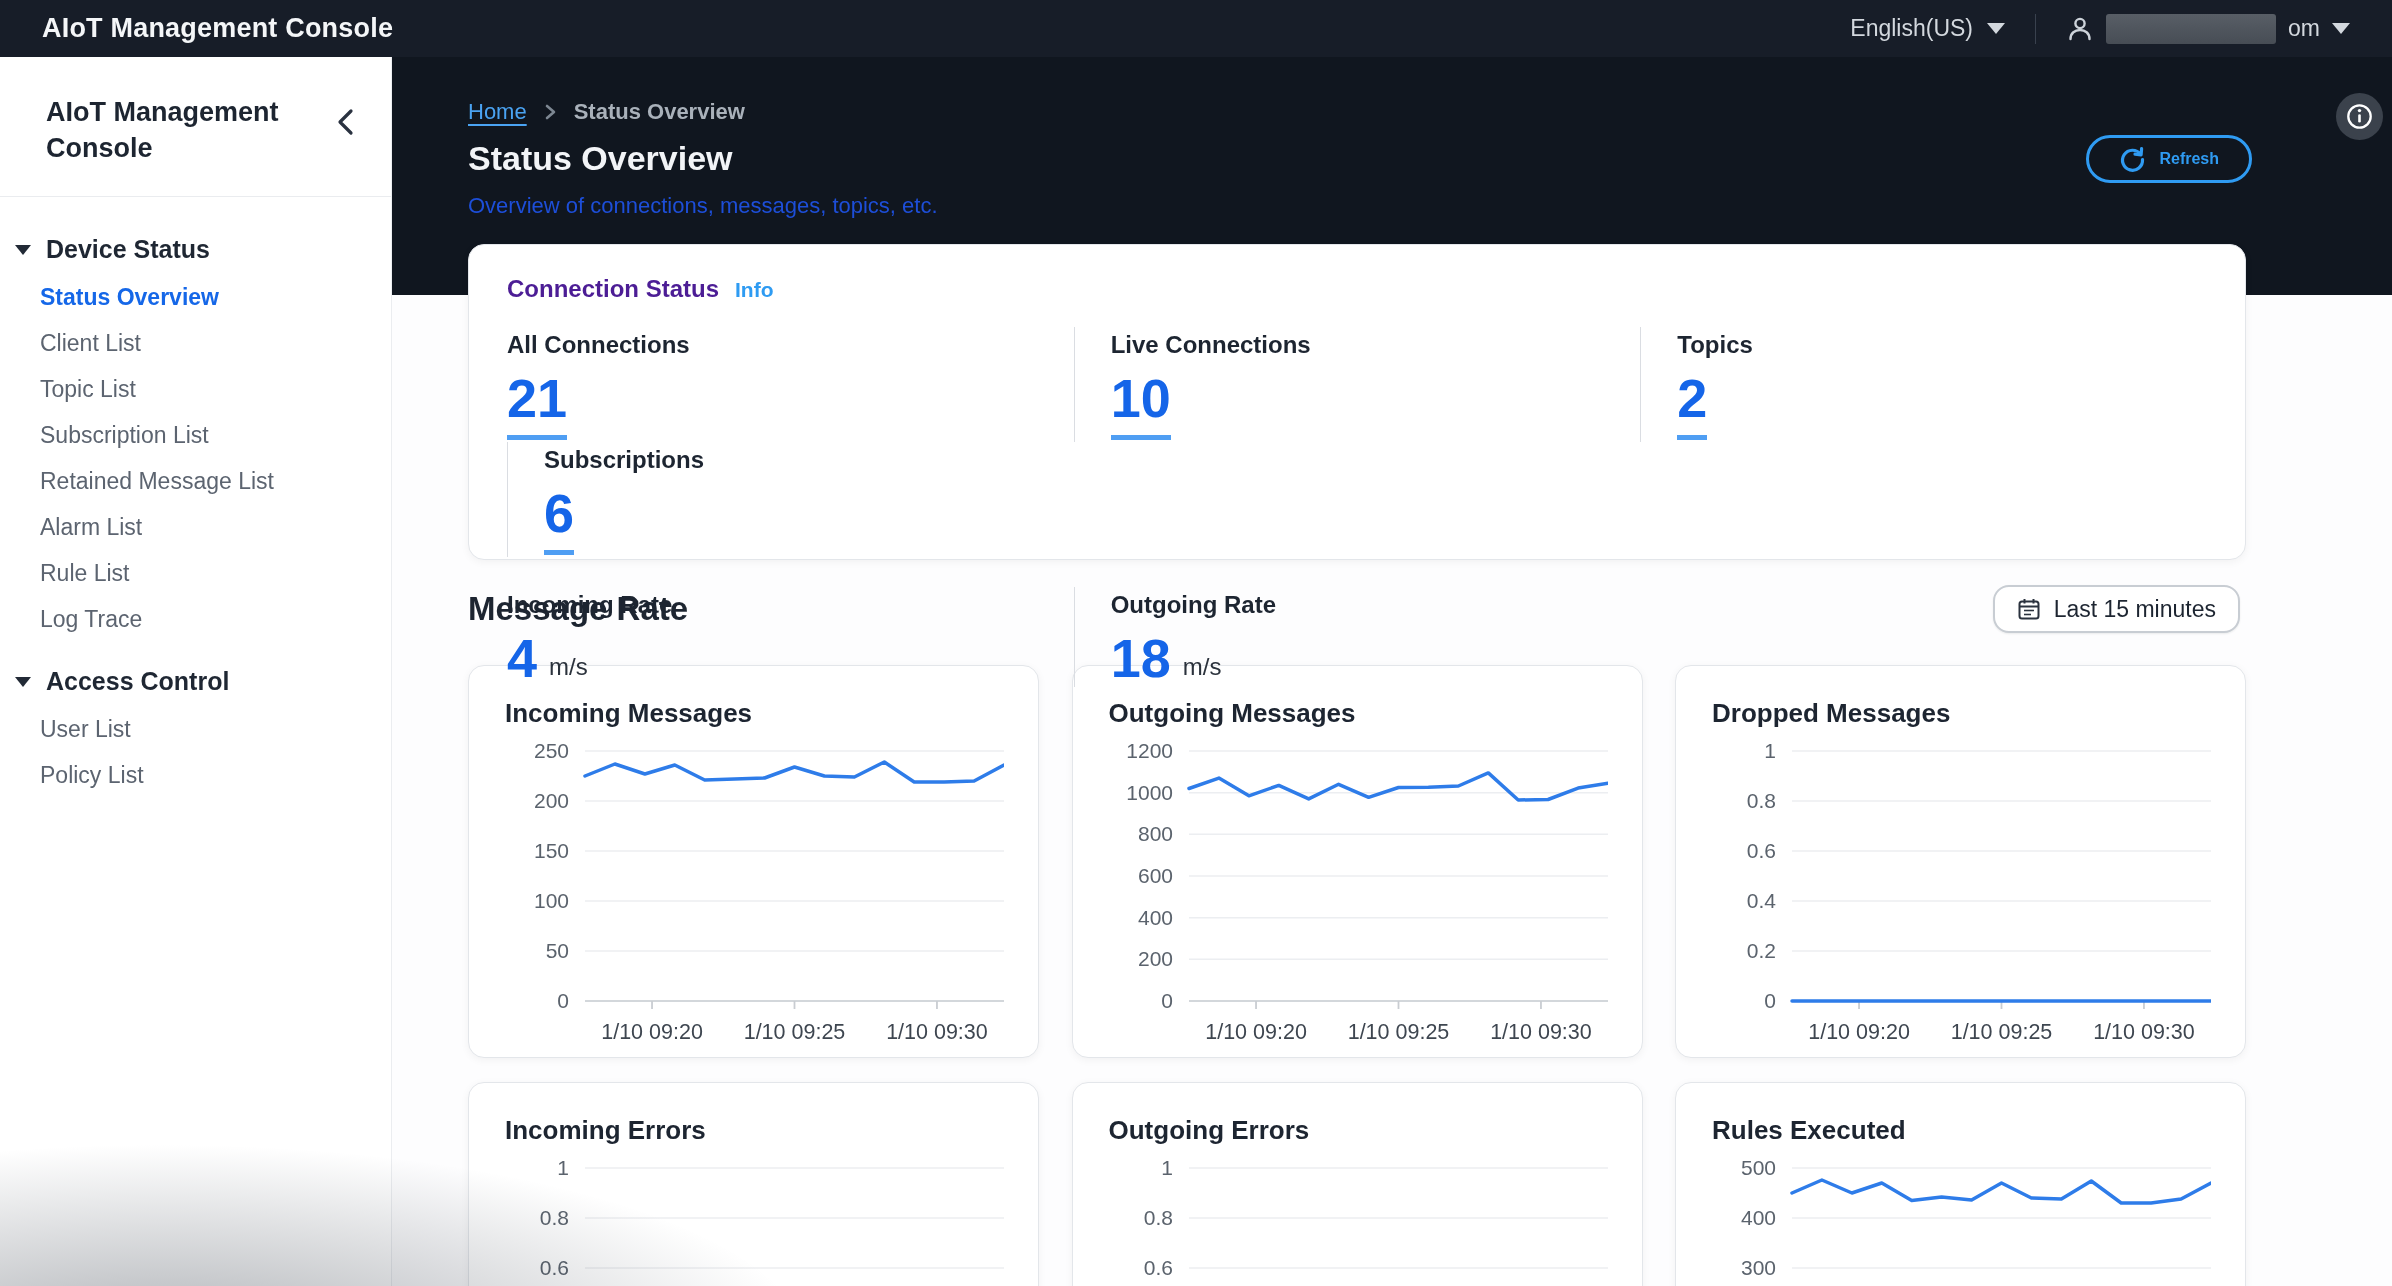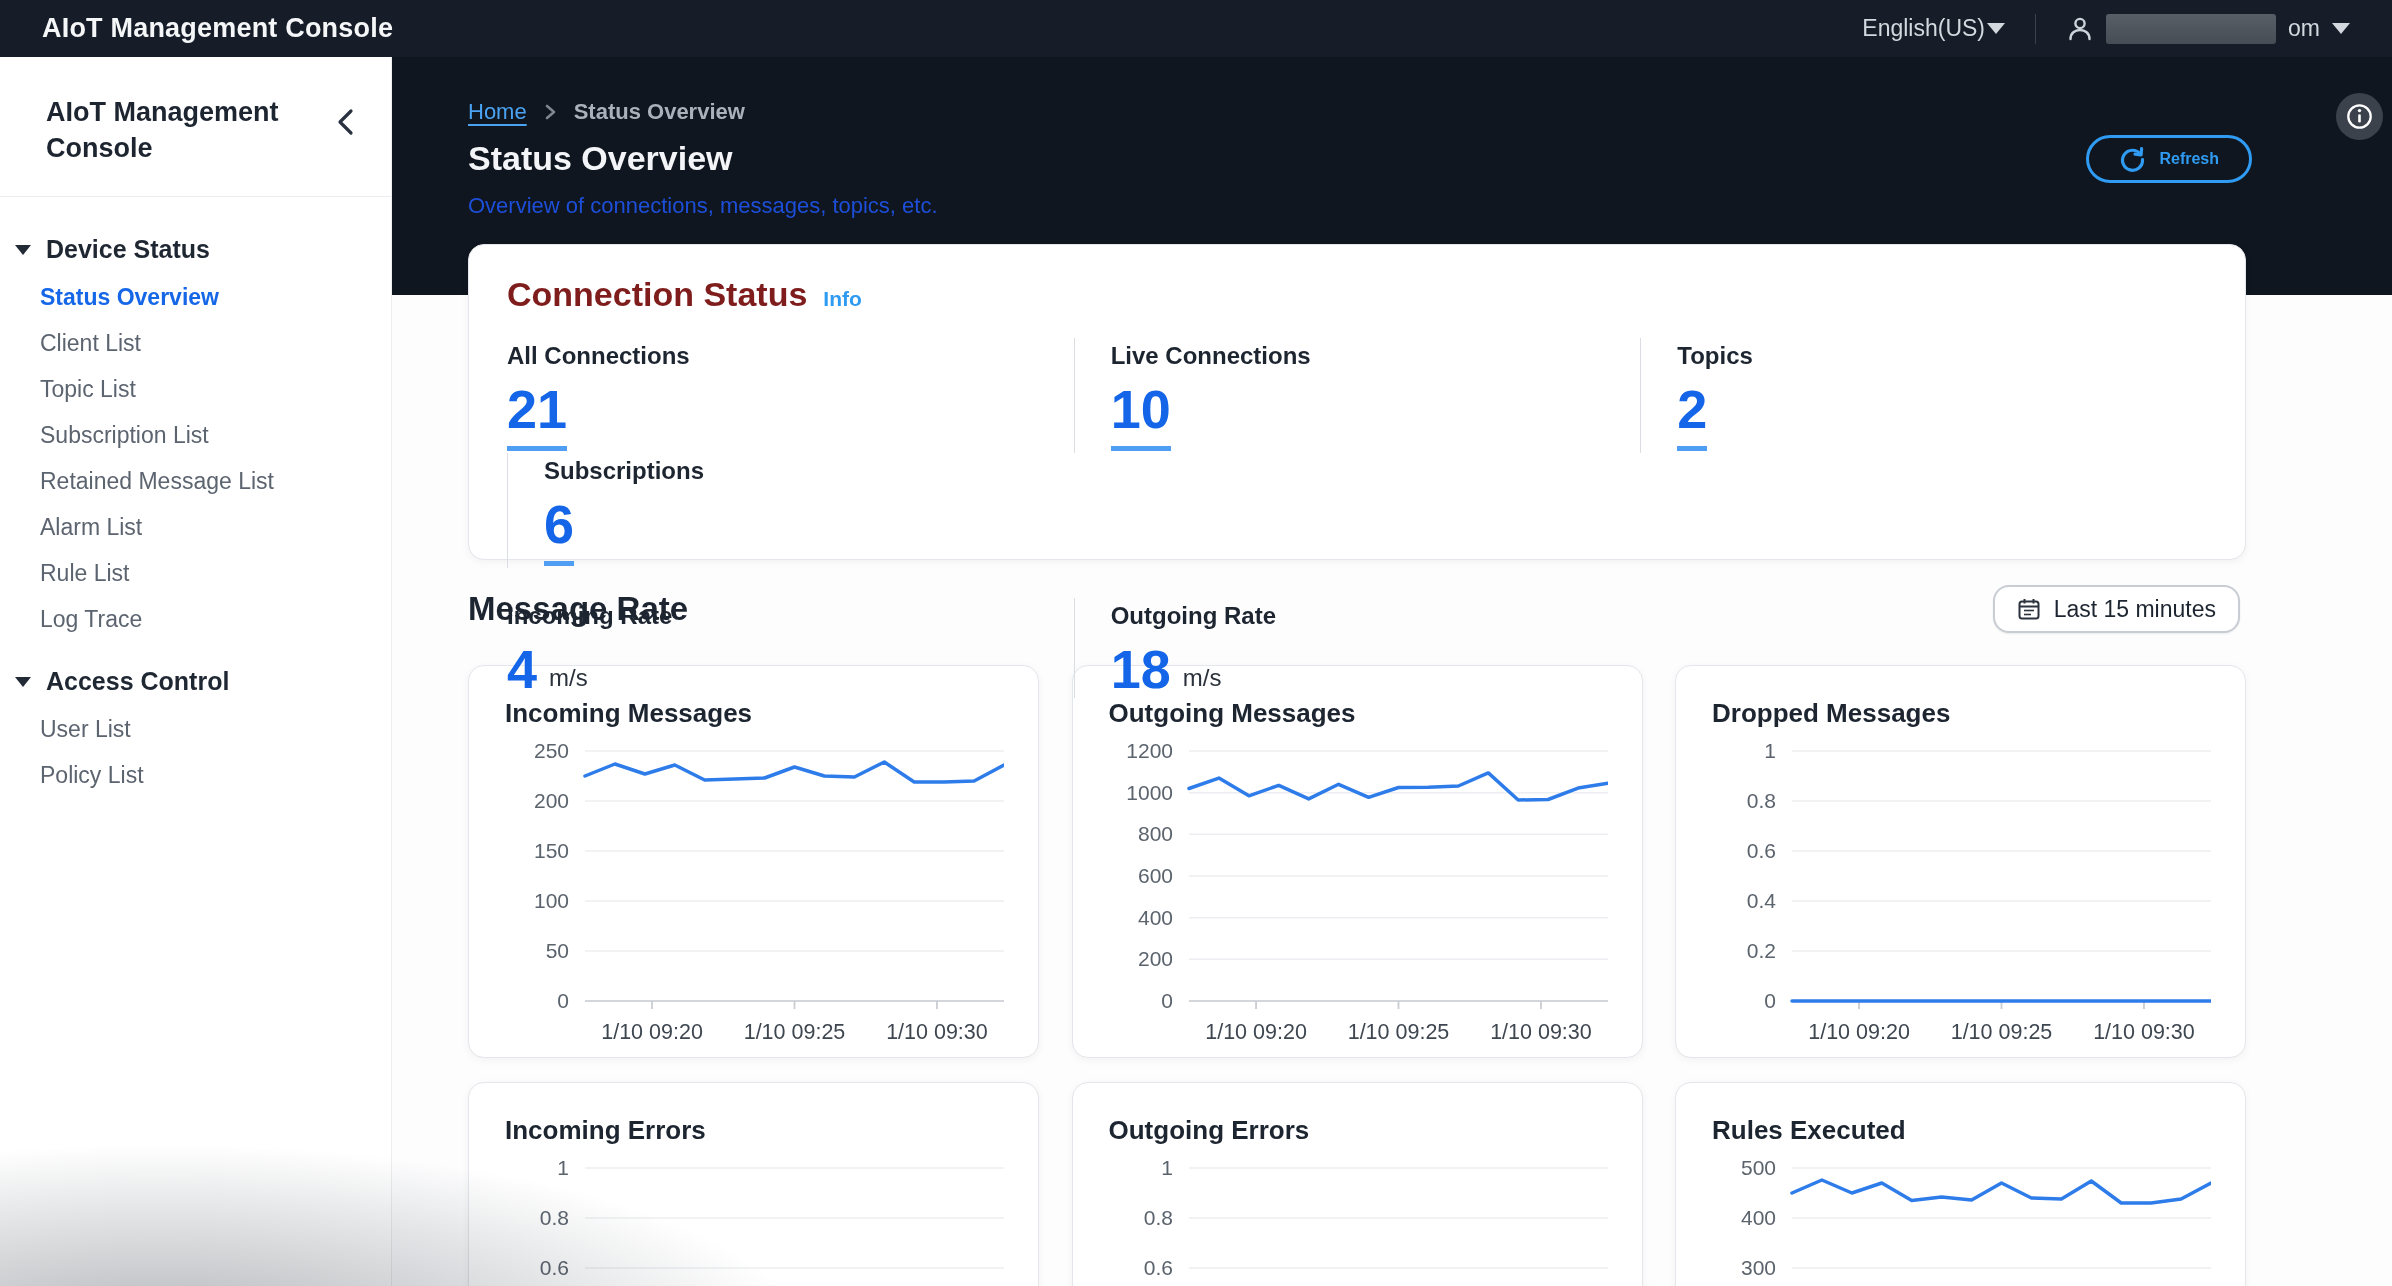--- a/index.html
+++ b/index.html
@@ -4,21 +4,21 @@
 <style>
   * { margin:0; padding:0; box-sizing:border-box; }
   html,body { width:2392px; height:1286px; overflow:hidden; }
   body { position:relative; background:#fdfdfe; font-family:"Liberation Sans",sans-serif; color:#1d2531; }
 
   
   .topbar { position:absolute; top:0; left:0; width:2392px; height:57px; background:#171d28;
             display:flex; align-items:center; padding:0 42px; z-index:30; }
   .tb-title { color:#f4f6f8; font-size:27px; font-weight:bold; letter-spacing:.2px; }
   .tb-right { margin-left:auto; display:flex; align-items:center; }
-  .tb-lang { color:#d3d8de; font-size:23px; display:flex; align-items:center; gap:2px; cursor:pointer; }
+  .tb-lang { color:#d3d8de; font-size:23px; display:flex; align-items:center; gap:14px; cursor:pointer; }
   .caret-down { width:0; height:0; border-left:9px solid transparent; border-right:9px solid transparent;
                 border-top:11px solid #d3d8de; display:inline-block; }
   .tb-divider { width:1px; height:30px; background:#39414e; margin:0 30px; }
   .tb-user { display:flex; align-items:center; gap:12px; cursor:pointer; }
   .masked { width:170px; height:30px; border-radius:3px;
             background:linear-gradient(180deg,#585e66,#474d55); }
   .tb-user-text { color:#d3d8de; font-size:23px; font-weight:normal; }
 
   
   .sidebar { position:absolute; top:57px; left:0; width:392px; height:1229px; background:#ffffff;
@@ -54,21 +54,21 @@
   .info-fab { position:absolute; right:9px; top:36px; width:47px; height:47px; border-radius:50%;
               background:#3b424c; display:flex; align-items:center; justify-content:center;
               border:none; cursor:pointer; z-index:2; }
 
   
   .card { background:#ffffff; border:1.5px solid #e3e6ea; border-radius:16px;
           box-shadow:0 2px 8px rgba(15,20,26,.05); }
   .conn-card { position:absolute; left:76px; top:187px; width:1778px; height:316px; z-index:3;
                padding:30px 38px; }
   .cs-title-row { display:flex; align-items:baseline; gap:16px; }
-  .cs-title { font-size:34px; font-weight:bold; color:#7f1d1d; }
+  .cs-title { font-size:24px; font-weight:bold; color:#4c1d95; }
   .cs-info { font-size:21px; font-weight:bold; color:#2e9bf2; cursor:pointer; }
   .cs-grid { display:grid; grid-template-columns:repeat(3,1fr); margin-top:24px; }
   .cs-grid.row2 { margin-top:30px; }
   .cs-cell { padding:4px 0 2px 0; }
   .cs-cell.bordered { border-left:1.5px solid #dadde2; padding-left:36px; }
   .cs-label { font-size:24px; font-weight:bold; color:#1d2531; }
   .cs-valrow { margin-top:12px; display:flex; align-items:flex-end; gap:12px; }
   .cs-value { font-size:54px; font-weight:bold; color:#1565e8; line-height:1; }
   .cs-value.linked { border-bottom:5px solid #4f9ef3; padding-bottom:10px; cursor:pointer; }
   .cs-unit { font-size:24px; color:#2b323c; padding-bottom:4px; }

